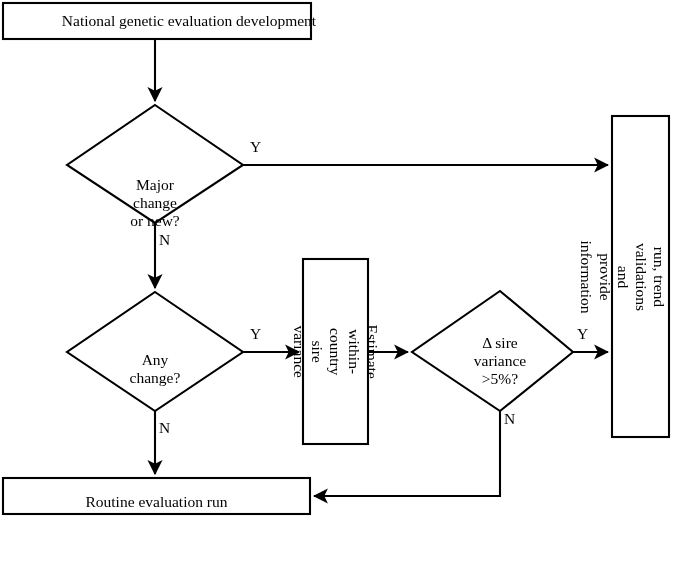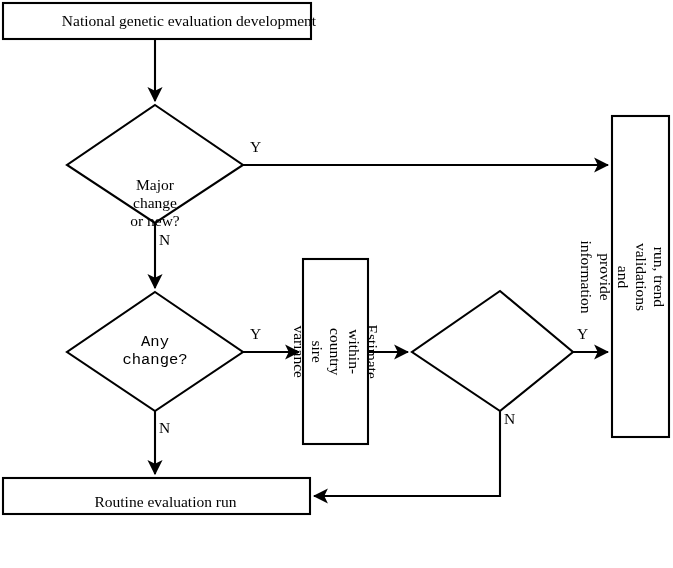--- a/index.html
+++ b/index.html
@@ -113,35 +113,38 @@
       <path d="M 500 411 L 500 496 L 314 496" marker-end="url(#arrow)"></path>
     </g>
   </svg>
 
   <div class="node-label" style="left:3px; top:3px; width:372px; height:36px;">National genetic evaluation development</div>
 
   <div class="node-label" style="left:95px; top:134px; width:120px; height:62px;margin-top:38px;">Major
 change
 or new?</div>
 
-  <div class="node-label" style="left:95px; top:331px; width:120px; height:42px;font-family:Liberation Mono, monospace;">Any
+  <div class="node-label" style="left:95px; top:348px; width:120px; height:42px;">Any
 change?</div>
 
   <div class="vert-label" style="left:303px; top:259px; width:65px; height:185px;">
     <span>Estimate within-country
 sire variance</span>
   </div>
 
+  <div class="node-label" style="left:440px; top:330px; width:120px; height:62px;">Δ sire
+variance
+&gt;5%?</div>
 
   <div class="vert-label" style="left:612px; top:116px; width:57px; height:321px;">
     <span>Test evaluation run, trend validations
 and provide information</span>
   </div>
 
-  <div class="node-label" style="left:12px; top:478px; width:307px; height:48px;border-radius:6px;">Routine evaluation run</div>
+  <div class="node-label" style="left:3px; top:478px; width:307px; height:48px;border-radius:6px;">Routine evaluation run</div>
 
   <div class="edge-label" style="left:250px; top:139px;">Y</div>
 
   <div class="edge-label" style="left:159px; top:232px;">N</div>
 
   <div class="edge-label" style="left:250px; top:326px;">Y</div>
 
   <div class="edge-label" style="left:159px; top:420px;">N</div>
 
   <div class="edge-label" style="left:577px; top:326px;">Y</div>

